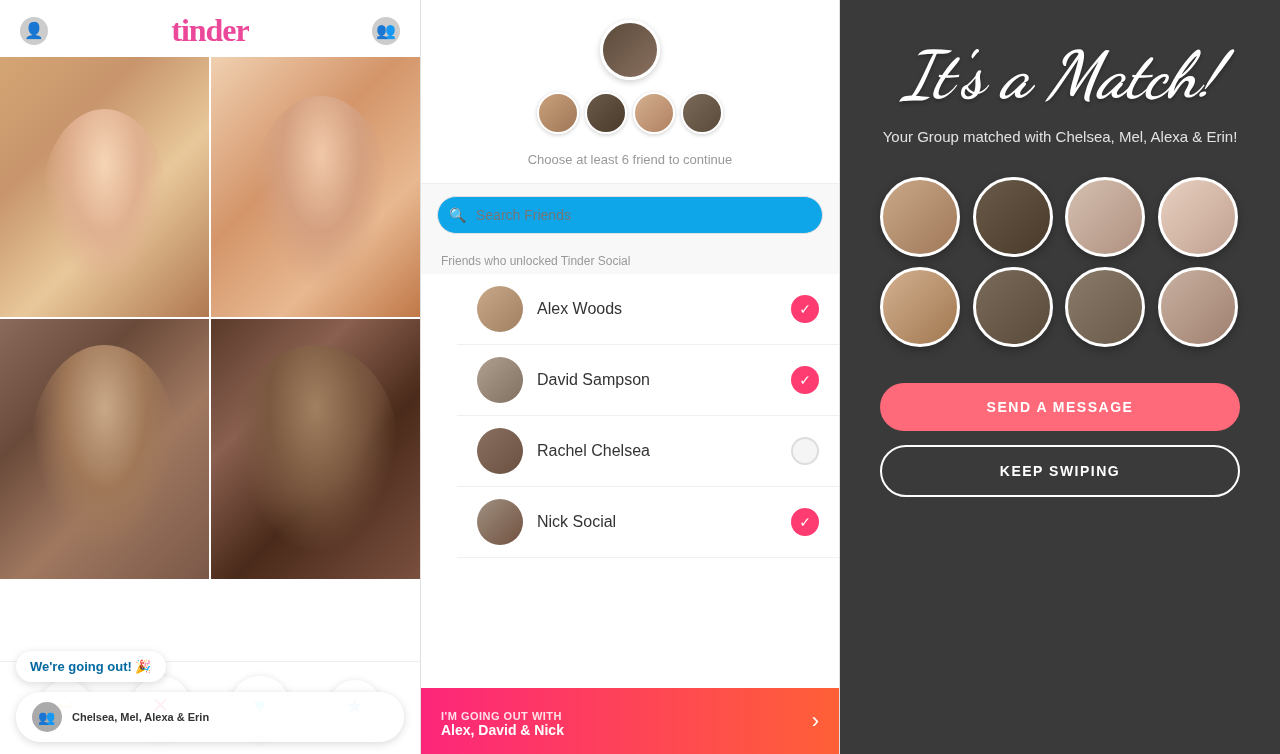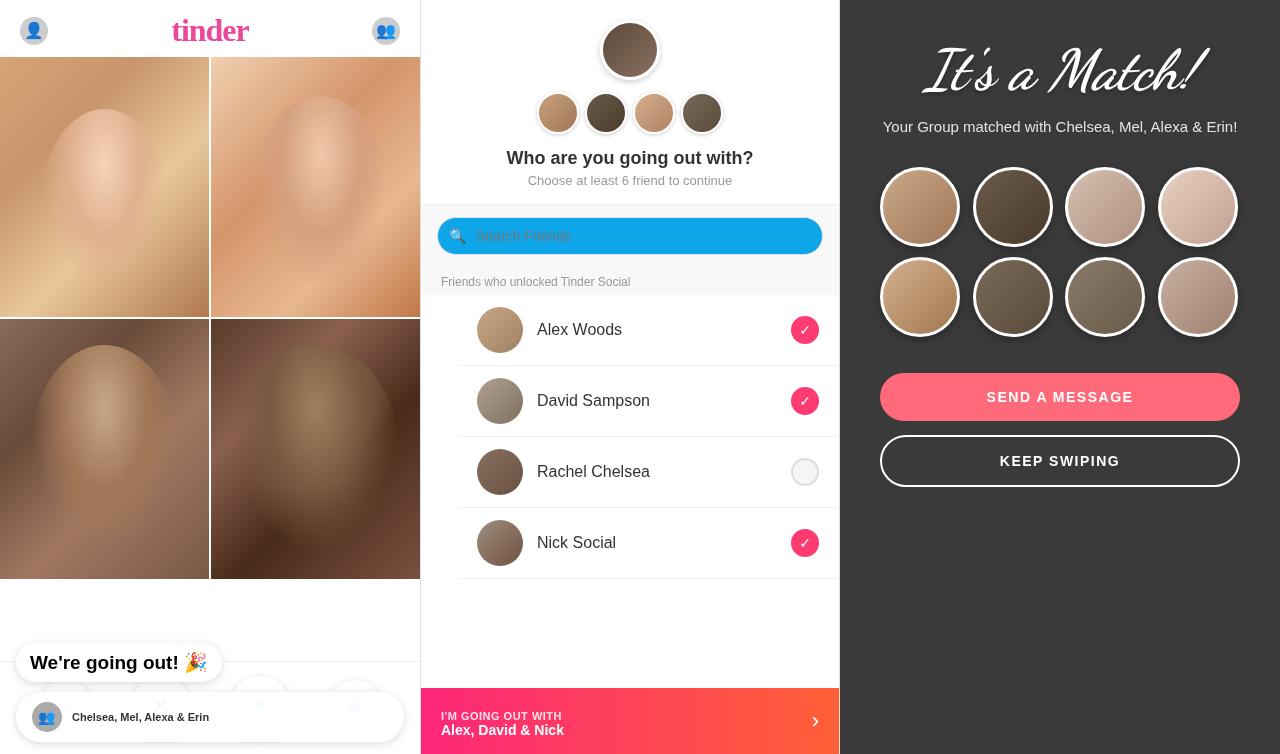--- a/index.html
+++ b/index.html
@@ -107,23 +107,23 @@
 
     .going-out-bubble {
       background: #fff;
       border-radius: 20px;
       padding: 8px 14px;
       display: inline-flex;
       align-items: center;
       gap: 6px;
       margin-bottom: 10px;
       box-shadow: 0 2px 8px rgba(0,0,0,0.15);
-      font-size: 19px;
+      font-size: 13px;
       font-weight: 600;
-      color: #000000;
+      color: #0369a1;
     }
 
     .group-bar {
       background: rgba(255,255,255,0.95);
       border-radius: 30px;
       padding: 10px 16px;
       display: flex;
       align-items: center;
       gap: 10px;
       box-shadow: 0 2px 8px rgba(0,0,0,0.15);
@@ -356,21 +356,21 @@
       height: 754px;
       background: #3a3a3a;
       display: flex;
       flex-direction: column;
       align-items: center;
       padding: 40px 30px 30px;
       flex-shrink: 0;
     }
 
     .match-title {
-      font-size: 56px;
+      font-size: 65px;
       color: #fff;
       font-family: 'Dancing Script', cursive;
       font-style: italic;
       font-weight: 700;
       text-align: center;
       line-height: 1.1;
       margin-bottom: 14px;
       text-shadow: 0 2px 4px rgba(0,0,0,0.3);
     }
 
@@ -517,21 +517,20 @@
 
 <div class="panel2">
   <div class="p2-top-avatars">
     <div class="p2-host-avatar"></div>
     <div class="p2-friend-avatars">
       <div class="mini-avatar ma1"></div>
       <div class="mini-avatar ma2"></div>
       <div class="mini-avatar ma3"></div>
       <div class="mini-avatar ma4"></div>
     </div>
-    <div class="p2-title">Who are you going out with?</div>
     <div class="p2-subtitle">Choose at least 6 friend to continue</div>
   </div>
 
   <div class="p2-search">
     <span class="search-icon-inner">🔍</span>
     <input type="text" placeholder="Search Friends" style="">
   </div>
 
   <div class="p2-section-label">Friends who unlocked Tinder Social</div>
 

